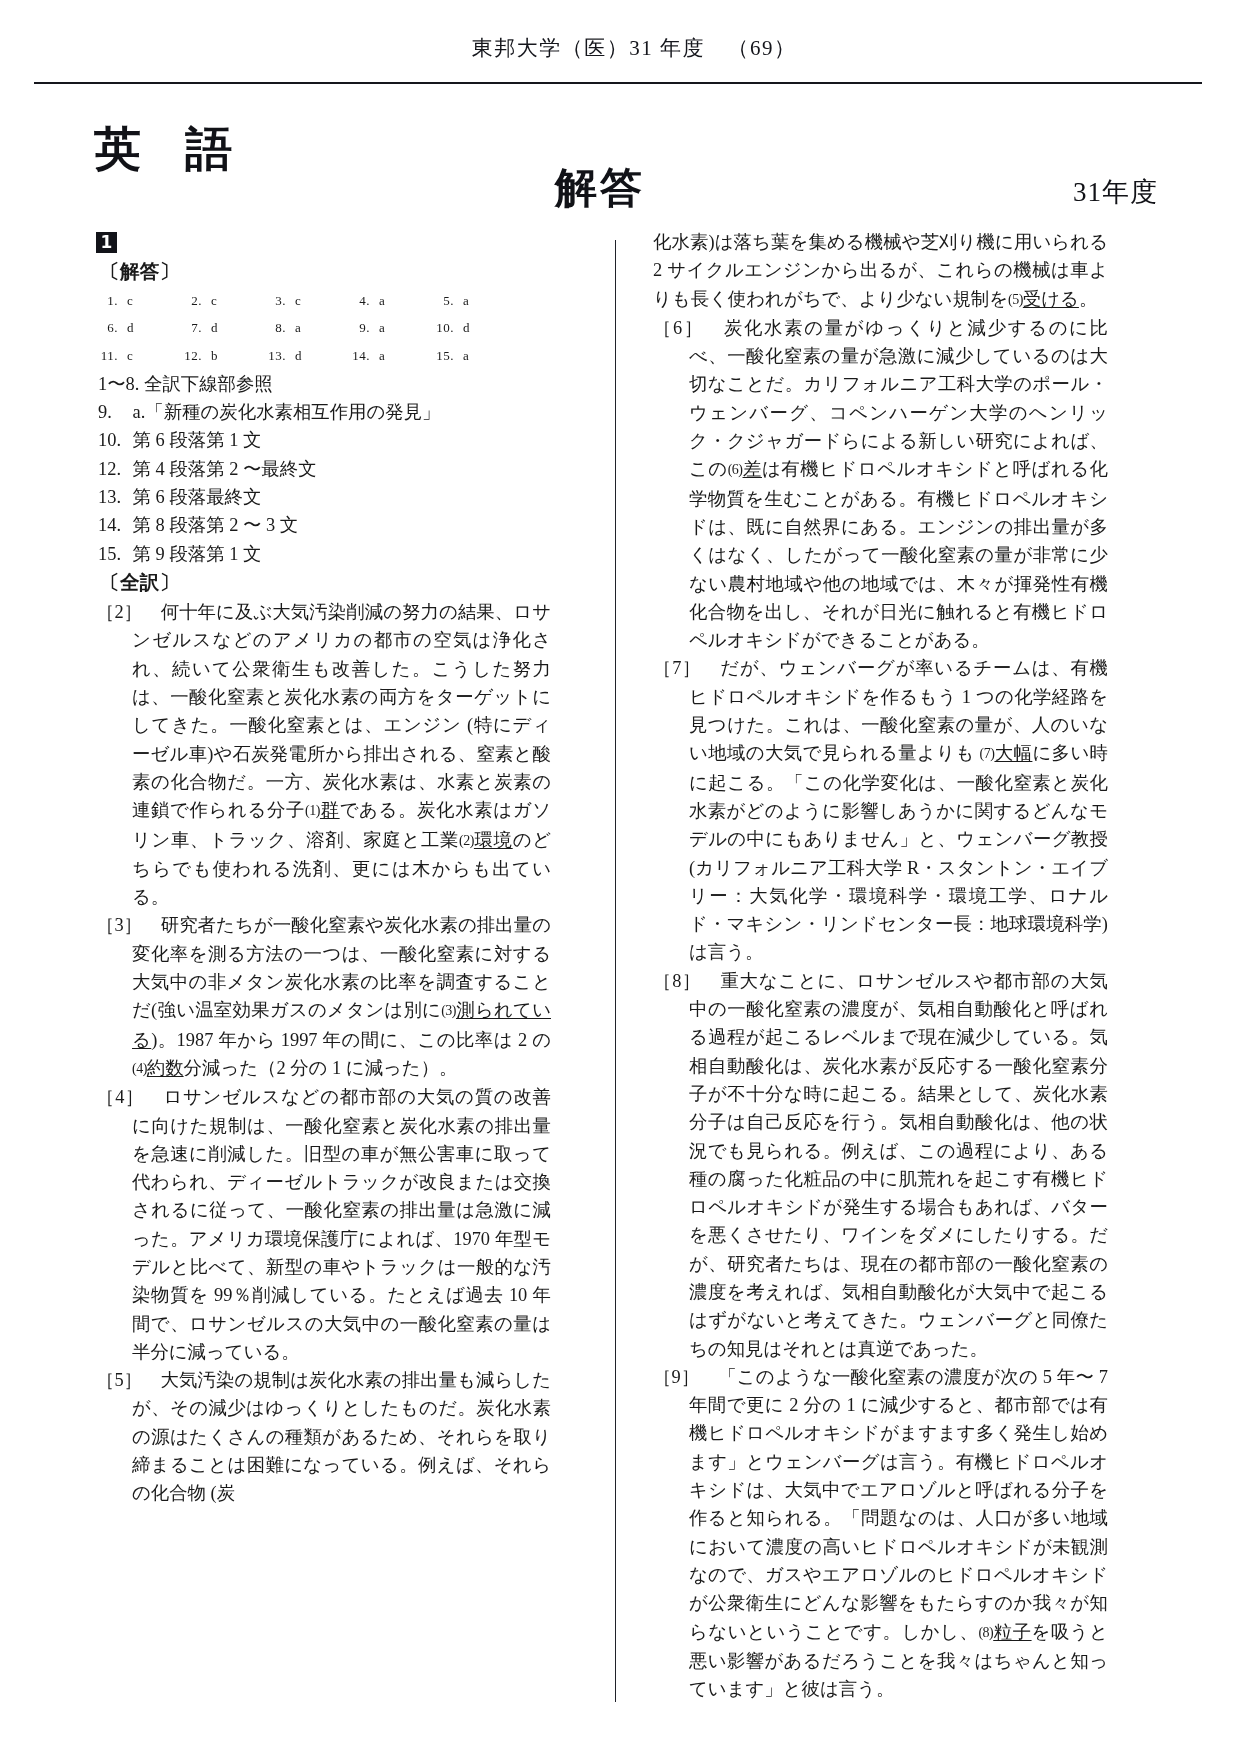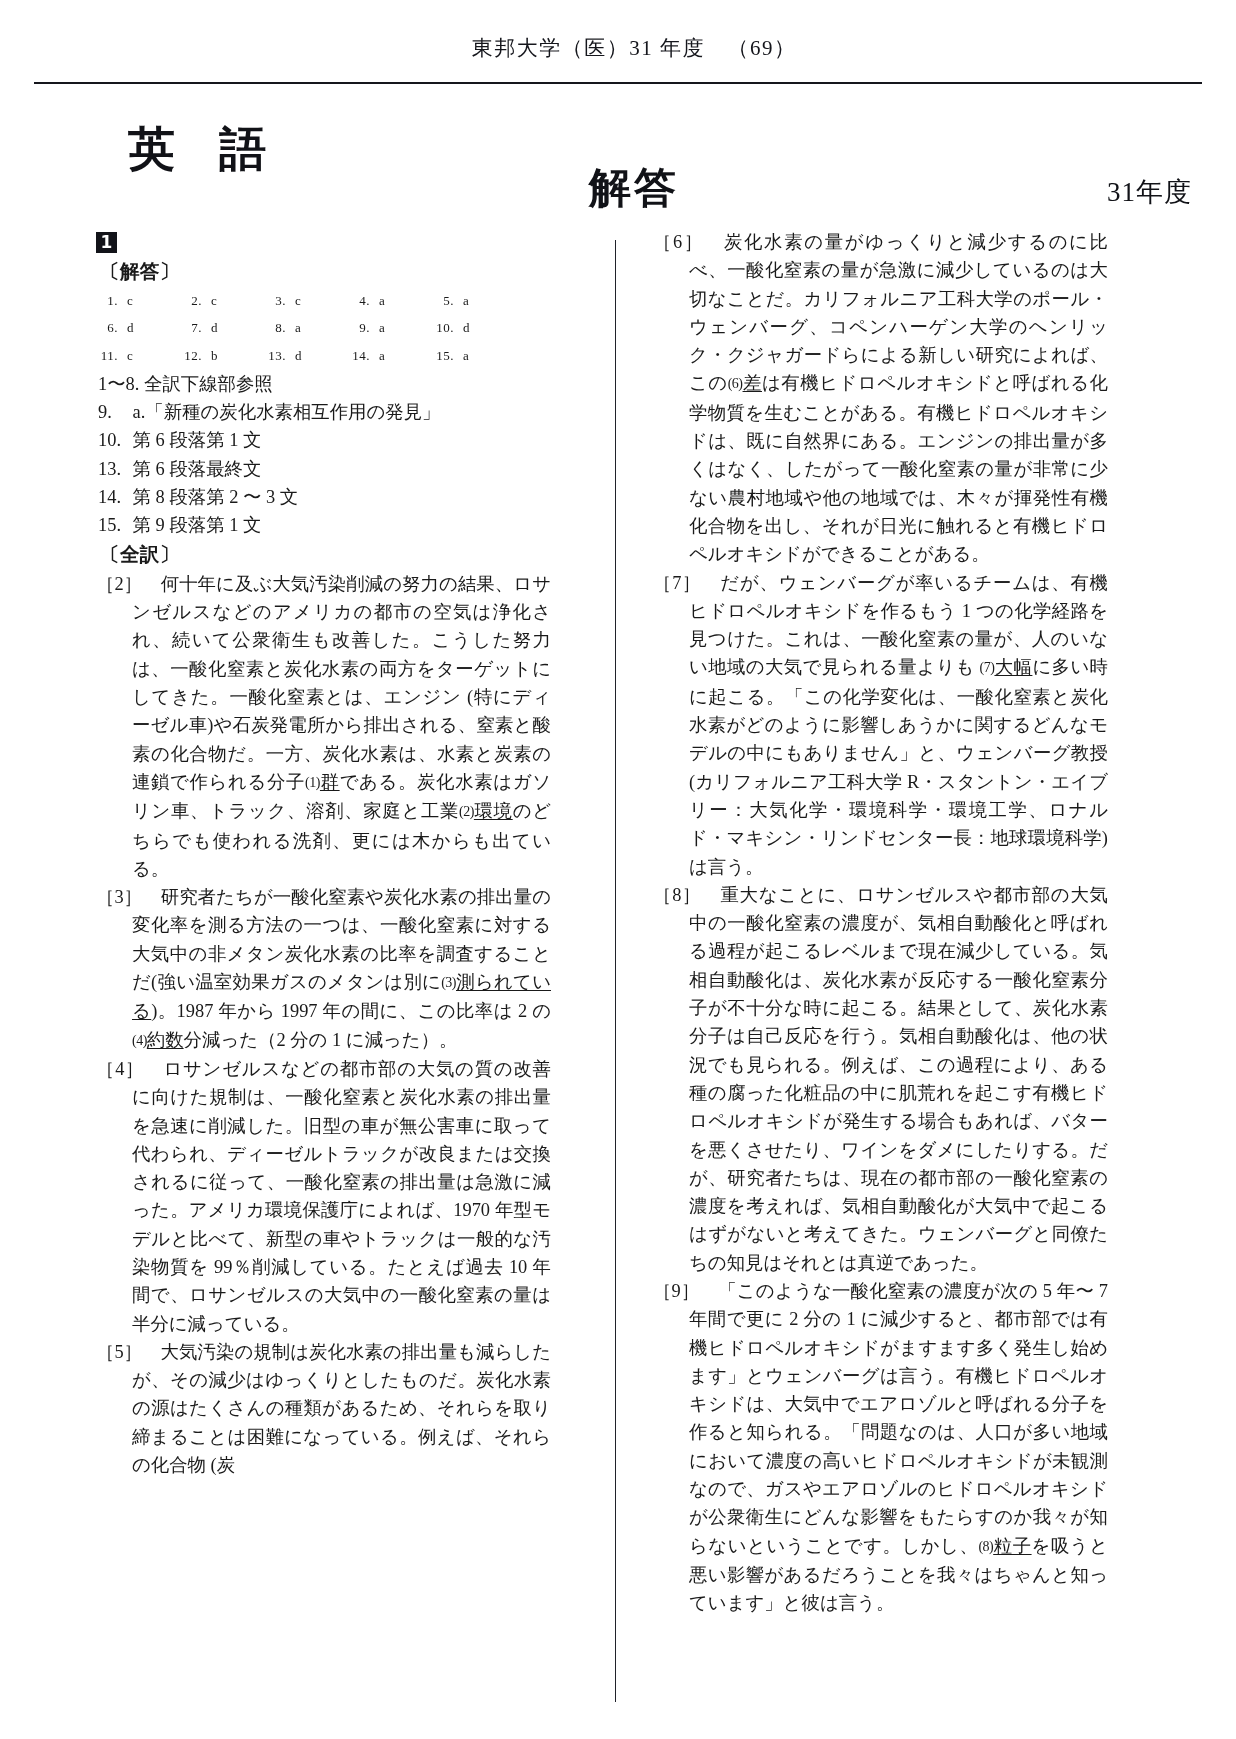--- a/index.html
+++ b/index.html
@@ -38,21 +38,21 @@
     left: 34px;
     width: 1168px;
     height: 0;
     border-top: 2.4px solid #15161c;
   }
 
   
   .title-band {
     position: absolute;
     top: 108px;
-    left: 50px;
+    left: 16px;
     width: 1168px;
     height: 110px;
   }
   .subject-title {
     position: absolute;
     left: 78px;
     top: 10px;
     font-size: 47px;
     font-weight: bold;
     letter-spacing: 14px;
@@ -222,40 +222,42 @@
           <span class="answer-cell"><span class="num">14.</span><span class="dot"></span><span>a</span></span>
           <span class="answer-cell"><span class="num">15.</span><span class="dot"></span><span>a</span></span>
         </div>
       </div>
 
 
       <div>
         <div class="point-line"><span class="pn">1〜8.</span> <span>全訳下線部参照</span></div>
         <div class="point-line"><span class="pn">9.</span> <span>a.「新種の炭化水素相互作用の発見」</span></div>
         <div class="point-line"><span class="pn">10.</span> <span>第 6 段落第 1 文</span></div>
+        <div class="point-line"><span class="pn">12.</span> <span>第 4 段落第 2 〜最終文</span></div>
         <div class="point-line"><span class="pn">13.</span> <span>第 6 段落最終文</span></div>
         <div class="point-line"><span class="pn">14.</span> <span>第 8 段落第 2 〜 3 文</span></div>
         <div class="point-line"><span class="pn">15.</span> <span>第 9 段落第 1 文</span></div>
       </div>
 
       <div class="section-label">〔全訳〕</div>
 
 
       <div class="para"><span class="marker">［2］</span><span>　何十年に及ぶ大気汚染削減の努力の結果、ロサンゼルスなどのアメリカの都市の空気は浄化され、続いて公衆衛生も改善した。こうした努力は、一酸化窒素と炭化水素の両方をターゲットにしてきた。一酸化窒素とは、エンジン (特にディーゼル車)や石炭発電所から排出される、窒素と酸素の化合物だ。一方、炭化水素は、水素と炭素の連鎖で作られる分子</span><span class="sup">(1)</span><u class="ref">群</u><span>である。炭化水素はガソリン車、トラック、溶剤、家庭と工業</span><span class="sup">(2)</span><u class="ref">環境</u><span>のどちらでも使われる洗剤、更には木からも出ている。</span></div>
 
       <div class="para"><span class="marker">［3］</span><span>　研究者たちが一酸化窒素や炭化水素の排出量の変化率を測る方法の一つは、一酸化窒素に対する大気中の非メタン炭化水素の比率を調査することだ(強い温室効果ガスのメタンは別に</span><span class="sup">(3)</span><u class="ref">測られている</u><span>)。1987 年から 1997 年の間に、この比率は 2 の</span><span class="sup">(4)</span><u class="ref">約数</u><span>分減った（2 分の 1 に減った）。</span></div>
 
       <div class="para"><span class="marker">［4］</span><span>　ロサンゼルスなどの都市部の大気の質の改善に向けた規制は、一酸化窒素と炭化水素の排出量を急速に削減した。旧型の車が無公害車に取って代わられ、ディーゼルトラックが改良または交換されるに従って、一酸化窒素の排出量は急激に減った。アメリカ環境保護庁によれば、1970 年型モデルと比べて、新型の車やトラックは一般的な汚染物質を 99％削減している。たとえば過去 10 年間で、ロサンゼルスの大気中の一酸化窒素の量は半分に減っている。</span></div>
 
       <div class="para"><span class="marker">［5］</span><span>　大気汚染の規制は炭化水素の排出量も減らしたが、その減少はゆっくりとしたものだ。炭化水素の源はたくさんの種類があるため、それらを取り締まることは困難になっている。例えば、それらの化合物 (炭</span></div>
 
     </div>
 
     <div class="col col-right">
 
+      <div class="para cont"><span>化水素)は落ち葉を集める機械や芝刈り機に用いられる 2 サイクルエンジンから出るが、これらの機械は車よりも長く使われがちで、より少ない規制を</span><span class="sup">(5)</span><u class="ref">受ける</u><span>。</span></div>
 
       <div class="para"><span class="marker">［6］</span><span>　炭化水素の量がゆっくりと減少するのに比べ、一酸化窒素の量が急激に減少しているのは大切なことだ。カリフォルニア工科大学のポール・ウェンバーグ、コペンハーゲン大学のヘンリック・クジャガードらによる新しい研究によれば、この</span><span class="sup">(6)</span><u class="ref">差</u><span>は有機ヒドロペルオキシドと呼ばれる化学物質を生むことがある。有機ヒドロペルオキシドは、既に自然界にある。エンジンの排出量が多くはなく、したがって一酸化窒素の量が非常に少ない農村地域や他の地域では、木々が揮発性有機化合物を出し、それが日光に触れると有機ヒドロペルオキシドができることがある。</span></div>
 
       <div class="para"><span class="marker">［7］</span><span>　だが、ウェンバーグが率いるチームは、有機ヒドロペルオキシドを作るもう 1 つの化学経路を見つけた。これは、一酸化窒素の量が、人のいない地域の大気で見られる量よりも </span><span class="sup">(7)</span><u class="ref">大幅</u><span>に多い時に起こる。「この化学変化は、一酸化窒素と炭化水素がどのように影響しあうかに関するどんなモデルの中にもありません」と、ウェンバーグ教授(カリフォルニア工科大学 R・スタントン・エイブリー：大気化学・環境科学・環境工学、ロナルド・マキシン・リンドセンター長：地球環境科学)は言う。</span></div>
 
       <div class="para"><span class="marker">［8］</span><span>　重大なことに、ロサンゼルスや都市部の大気中の一酸化窒素の濃度が、気相自動酸化と呼ばれる過程が起こるレベルまで現在減少している。気相自動酸化は、炭化水素が反応する一酸化窒素分子が不十分な時に起こる。結果として、炭化水素分子は自己反応を行う。気相自動酸化は、他の状況でも見られる。例えば、この過程により、ある種の腐った化粧品の中に肌荒れを起こす有機ヒドロペルオキシドが発生する場合もあれば、バターを悪くさせたり、ワインをダメにしたりする。だが、研究者たちは、現在の都市部の一酸化窒素の濃度を考えれば、気相自動酸化が大気中で起こるはずがないと考えてきた。ウェンバーグと同僚たちの知見はそれとは真逆であった。</span></div>
 
       <div class="para"><span class="marker">［9］</span><span>　「このような一酸化窒素の濃度が次の 5 年〜 7 年間で更に 2 分の 1 に減少すると、都市部では有機ヒドロペルオキシドがますます多く発生し始めます」とウェンバーグは言う。有機ヒドロペルオキシドは、大気中でエアロゾルと呼ばれる分子を作ると知られる。「問題なのは、人口が多い地域において濃度の高いヒドロペルオキシドが未観測なので、ガスやエアロゾルのヒドロペルオキシドが公衆衛生にどんな影響をもたらすのか我々が知らないということです。しかし、</span><span class="sup">(8)</span><u class="ref">粒子</u><span>を吸うと悪い影響があるだろうことを我々はちゃんと知っています」と彼は言う。</span></div>
 
     </div>

